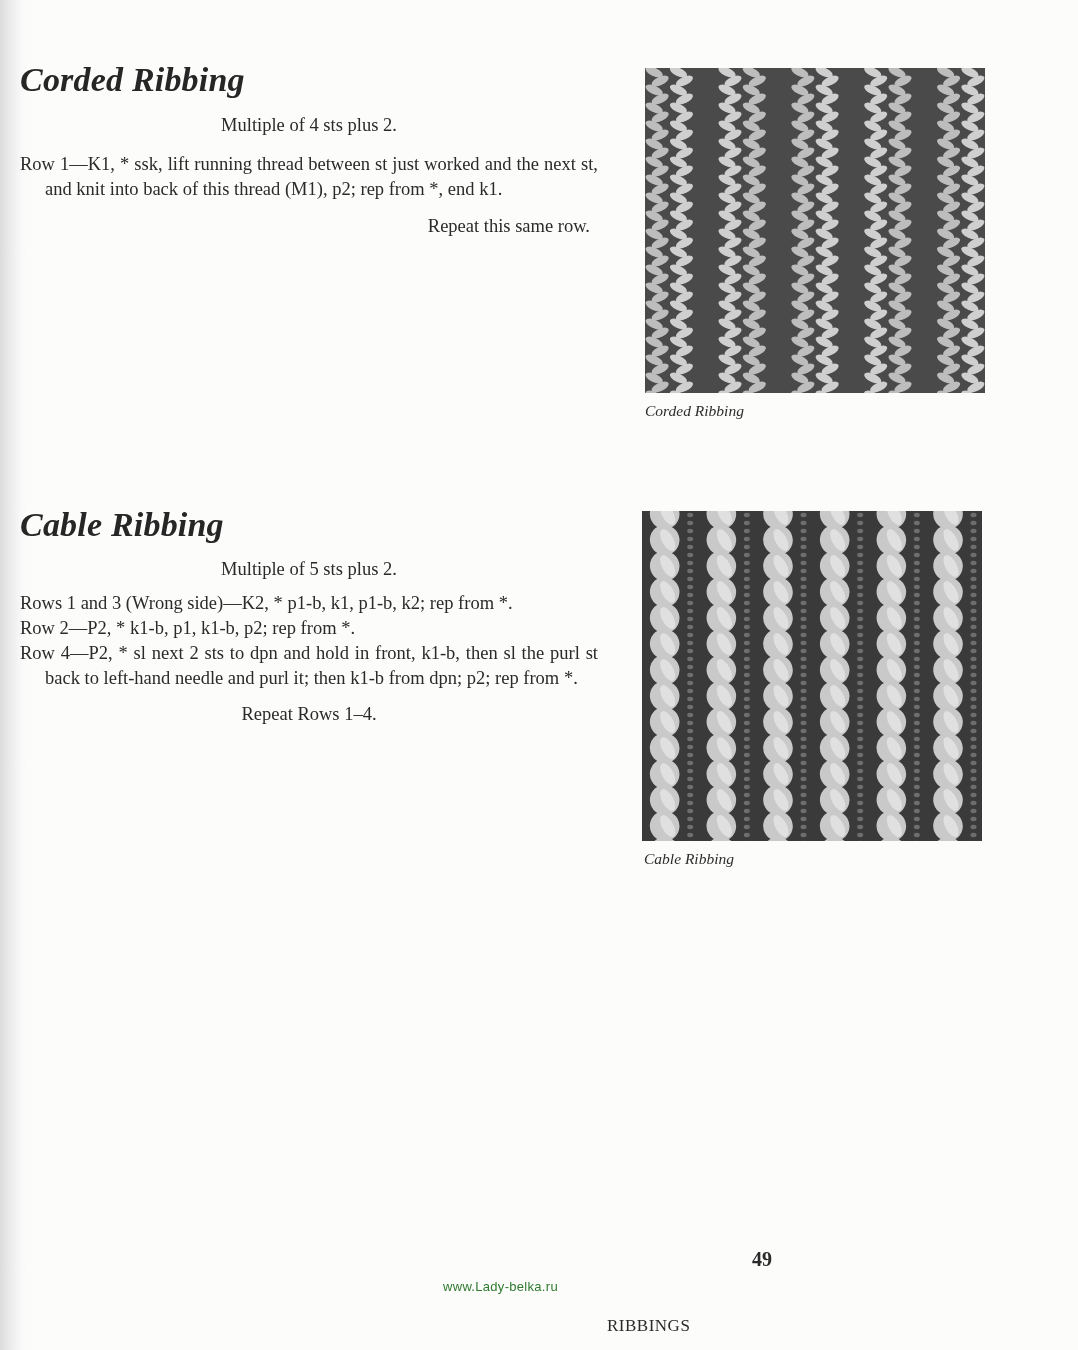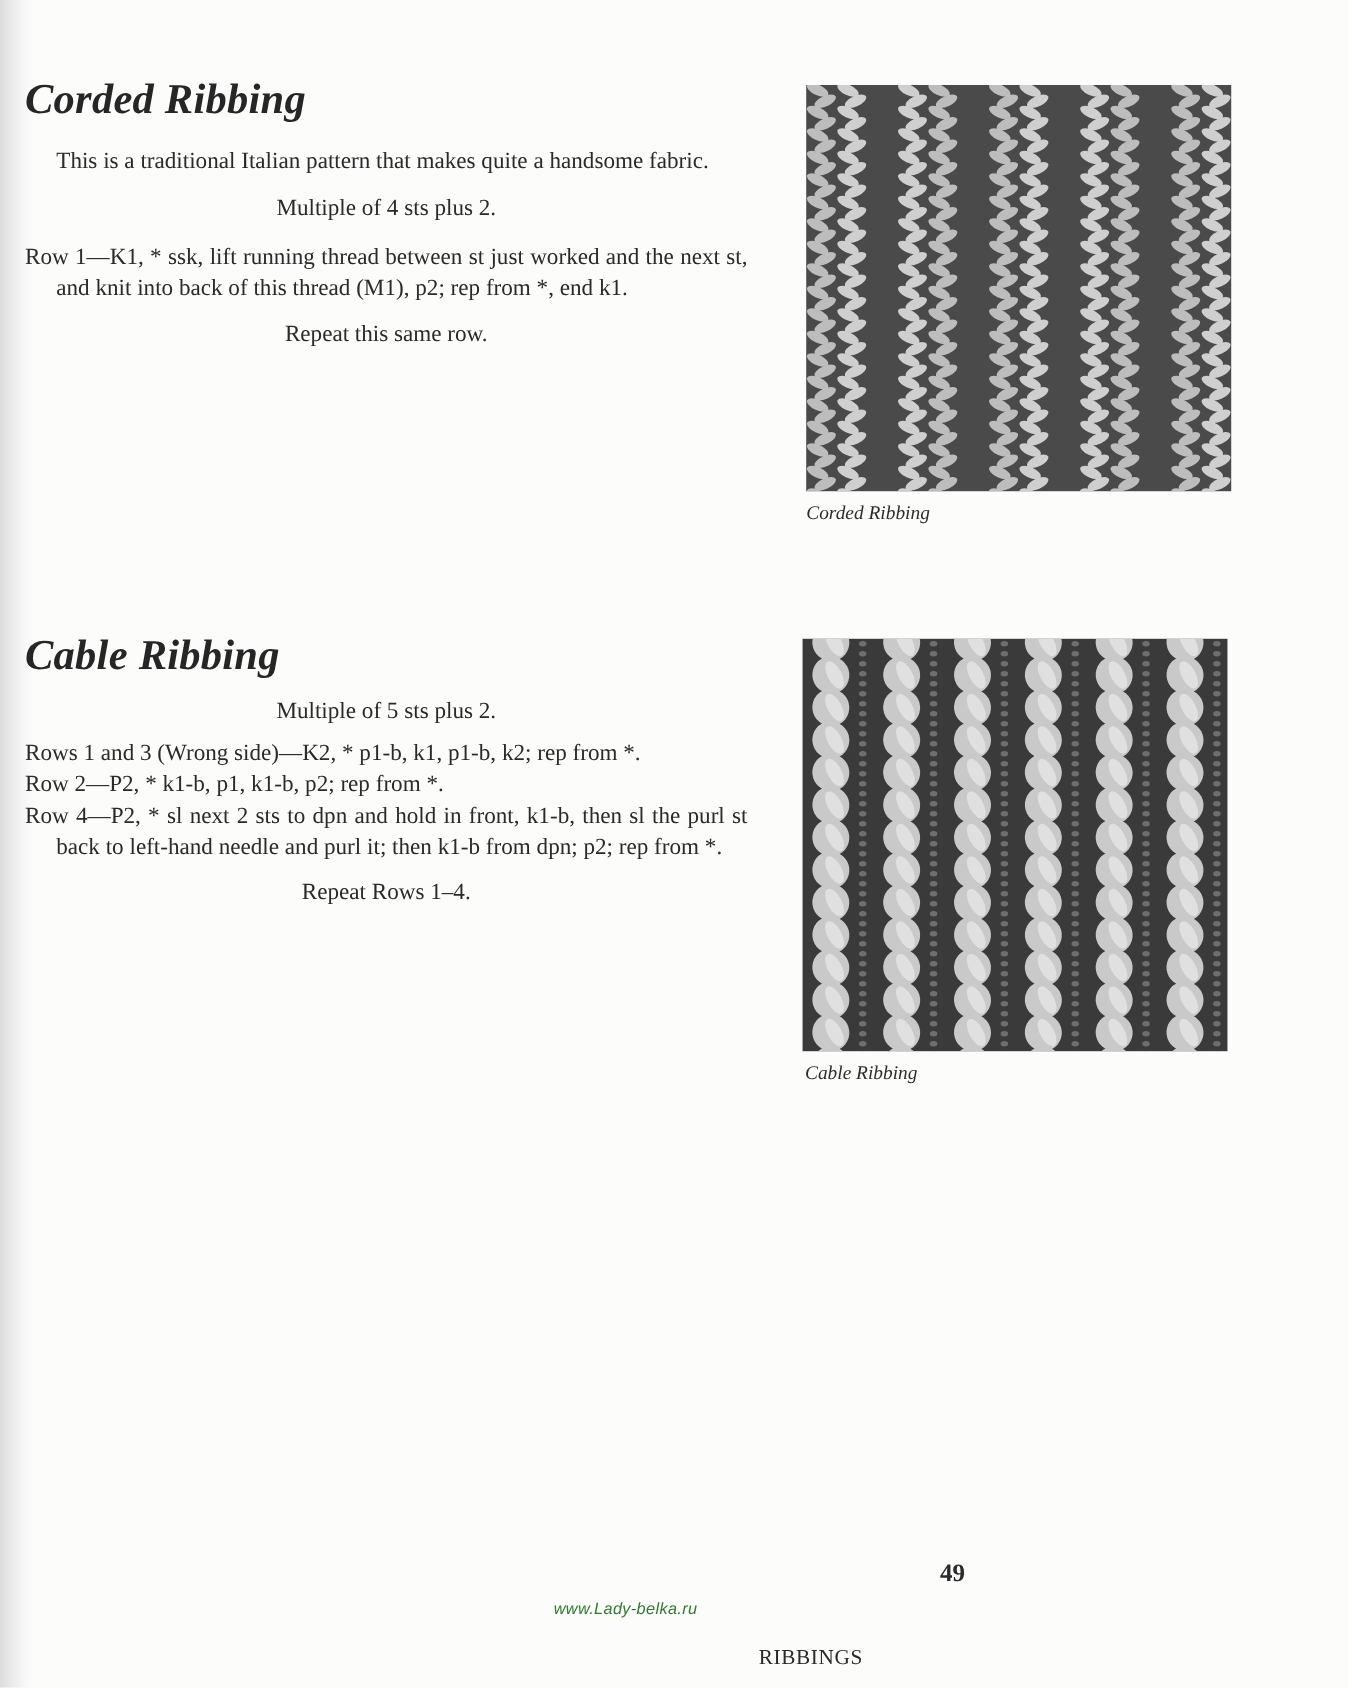--- a/index.html
+++ b/index.html
@@ -30,42 +30,41 @@
   .photo {
     position: absolute; overflow: hidden; background: #6a6a6a;
   }
   .photo svg { display: block; width: 100%; height: 100%; }
   .caption {
     position: absolute; font-style: italic; font-size: 15.5px; color: #2c2c2c;
   }
   .watermark {
     position: absolute; left: 443px; top: 1279px;
     font-family: "Liberation Sans", "DejaVu Sans", sans-serif;
-    font-size: 13px; color: #2f7a2f; letter-spacing: 0.3px; font-style: italic;
+    font-size: 13px; color: #2f7a2f; letter-spacing: 0.3px;
   }
   .footer-section {
     position: absolute; left: 607px; top: 1316px;
     font-weight: normal; font-size: 17px; letter-spacing: 0.5px; color: #2a2a2a;
   }
   .footer-page {
     position: absolute; left: 752px; top: 1248px;
     font-weight: bold; font-size: 20px; color: #2a2a2a;
   }
 </style>
 </head>
 <body>
 
 <div class="gutter"></div>
 
 <div class="section" style="top:60px;">
   <h2 class="sec-title">Corded Ribbing</h2>
-  <p class="para" style="margin-top:17px;">This is a traditional Italian pattern that makes quite a handsome fabric.</p>
   <p class="centered" style="margin-top:13px;">Multiple of 4 sts plus 2.</p>
   <p class="row-instr" style="margin-top:14px;">Row 1—K1, * ssk, lift running thread between st just worked and the next st, and knit into back of this thread (M1), p2; rep from *, end k1.</p>
-  <p class="centered" style="margin-top:12px;">Repeat this same row.</p>
+  <p class="centered" style="margin-top:12px;text-align:right;">Repeat this same row.</p>
 </div>
 
 <div class="photo" style="left:645px; top:68px; width:340px; height:325px;">
   <svg id="tex1" viewBox="0 0 340 325" preserveAspectRatio="none">
       <rect x="0" y="0" width="340" height="325" fill="#4a4a4a"></rect>
       <ellipse cx="9.142857142857142" cy="4" rx="9.228571428571428" ry="4.2" fill="#bdbdbd" transform="rotate(25 9.142857142857142 4)"></ellipse>
       <ellipse cx="15.142857142857142" cy="13" rx="9.228571428571428" ry="4.2" fill="#bdbdbd" transform="rotate(-25 15.142857142857142 13)"></ellipse>
       <ellipse cx="9.142857142857142" cy="22" rx="9.228571428571428" ry="4.2" fill="#bdbdbd" transform="rotate(25 9.142857142857142 22)"></ellipse>
       <ellipse cx="15.142857142857142" cy="31" rx="9.228571428571428" ry="4.2" fill="#bdbdbd" transform="rotate(-25 15.142857142857142 31)"></ellipse>
       <ellipse cx="9.142857142857142" cy="40" rx="9.228571428571428" ry="4.2" fill="#bdbdbd" transform="rotate(25 9.142857142857142 40)"></ellipse>

